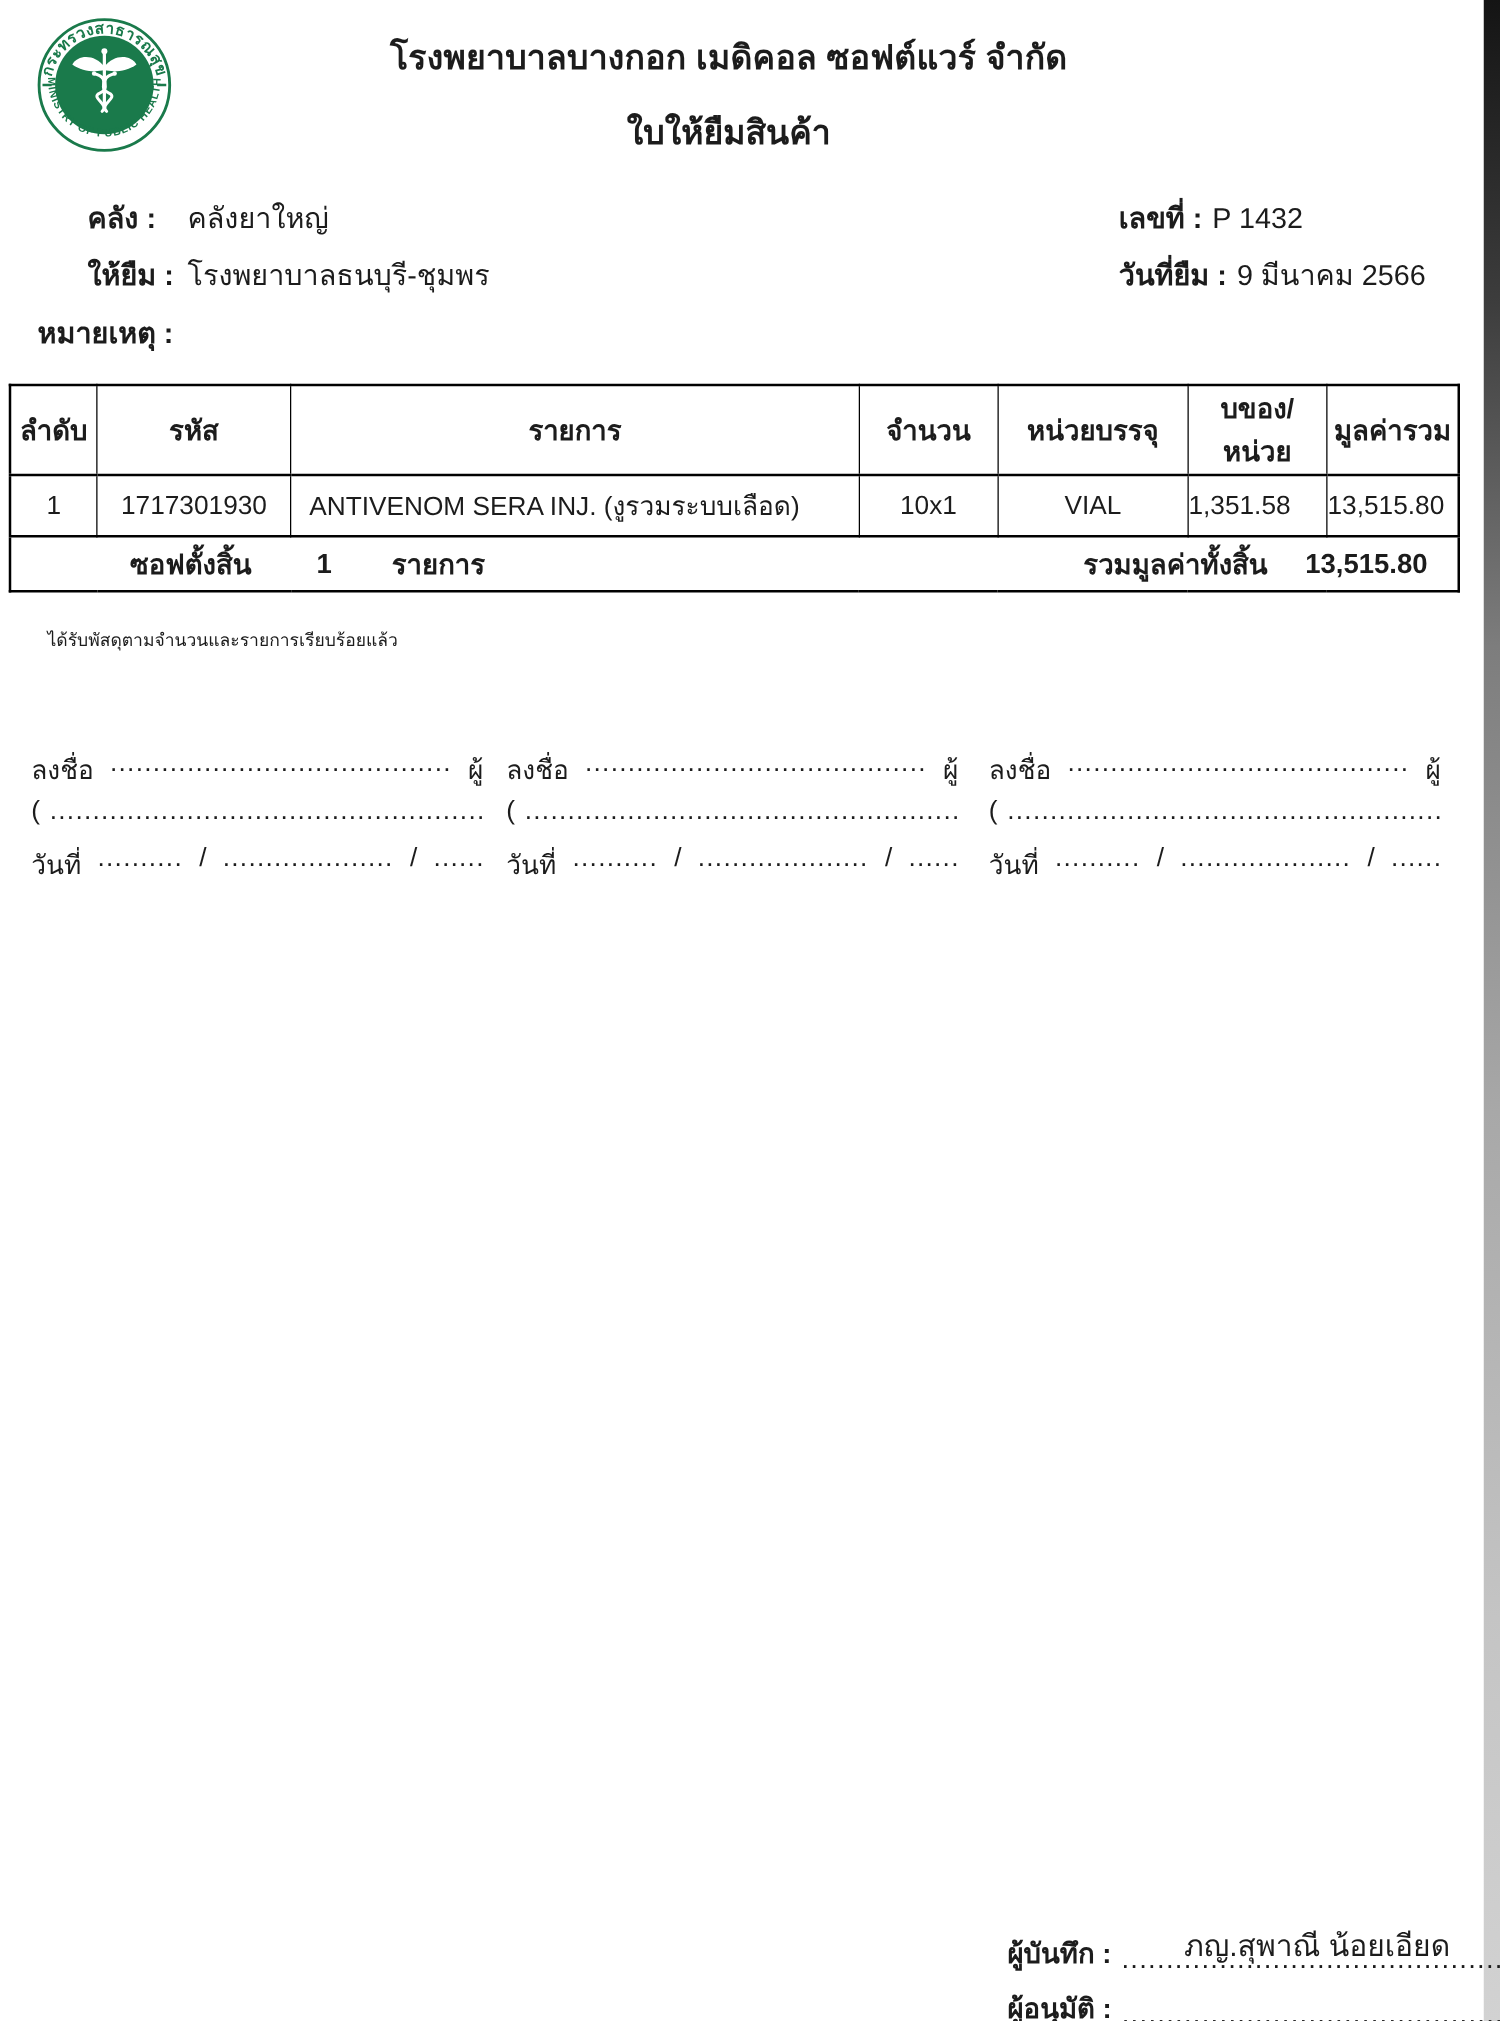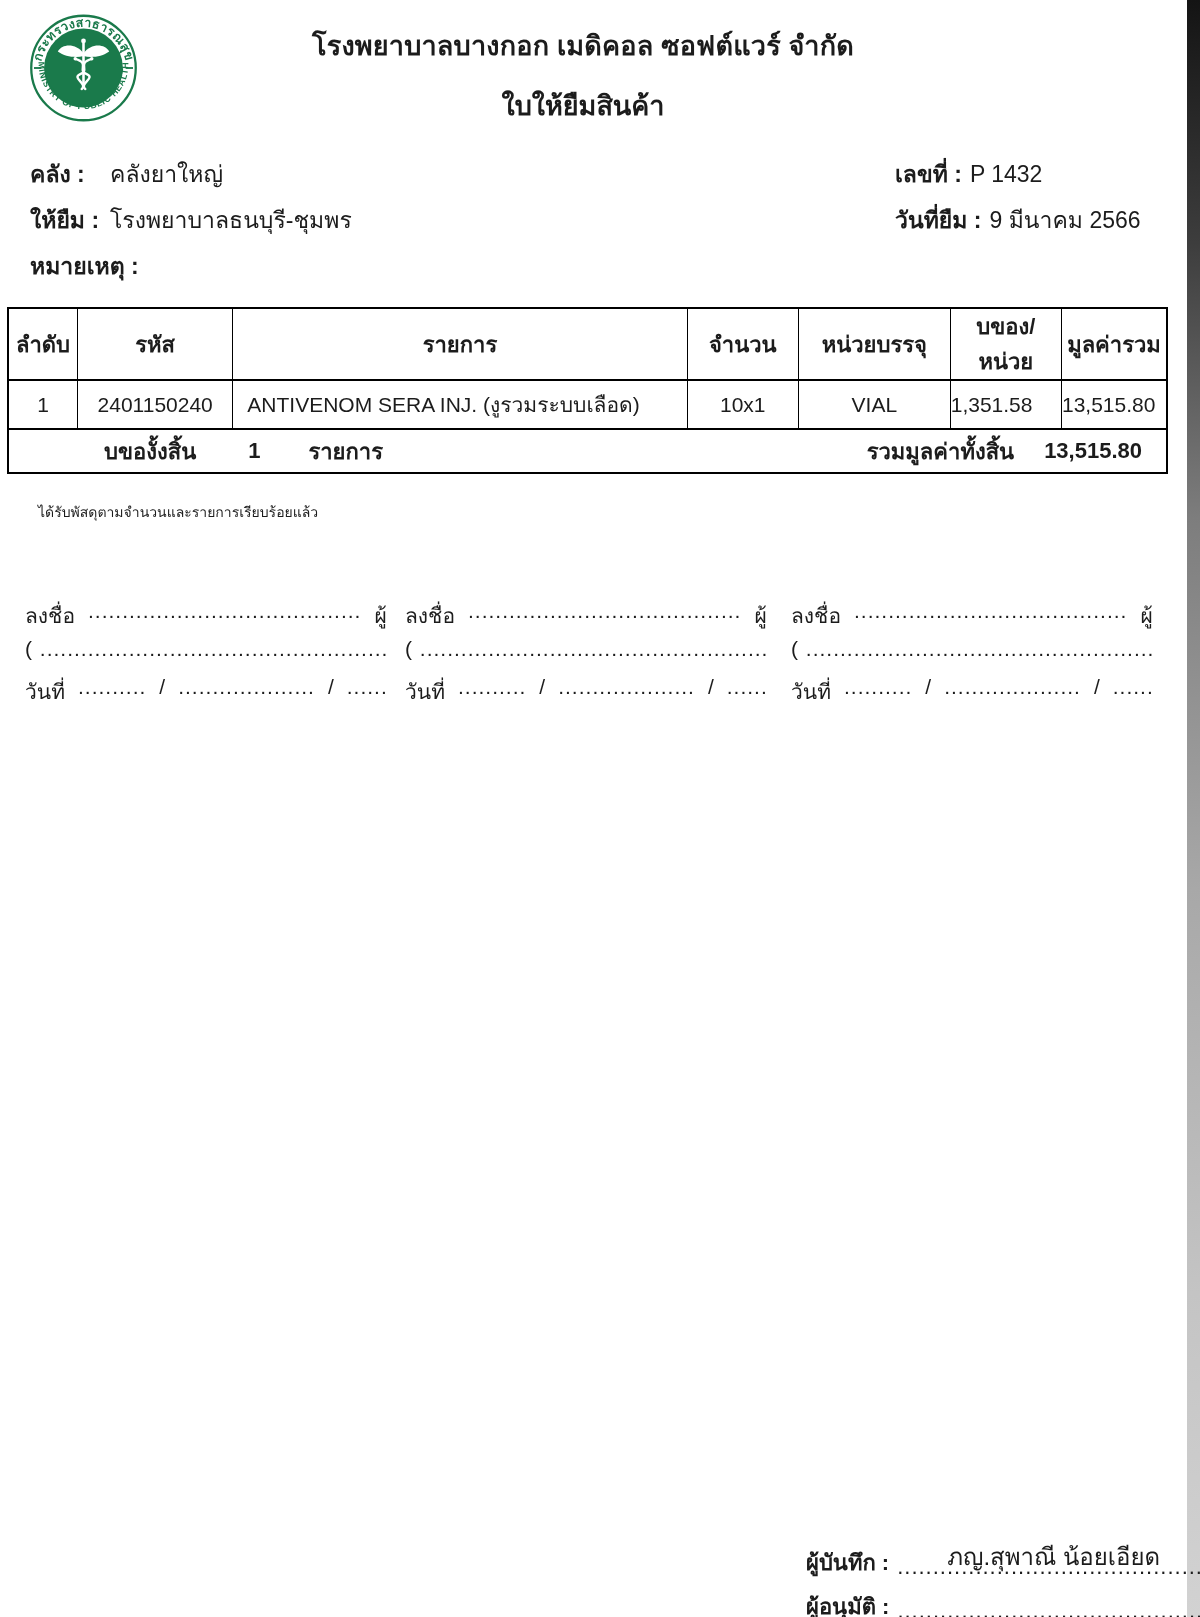--- a/index.html
+++ b/index.html
@@ -12,21 +12,21 @@
 
   .logo { position:absolute; left:27px; top:13px; width:113px; height:110px; }
 
   .titles { padding-top:24px; width:1140px; text-align:center;padding-left:26px; }
   .company-title { font-size:27px; font-weight:700; letter-spacing:.2px; }
   .doc-title { font-size:27px; font-weight:700; margin-top:17px; }
 
   .info { position:relative; margin:24px 0 0 30px; font-size:23px; height:140px; }
   .info-row { height:46px; display:flex; align-items:center; }
   .info-label { font-weight:700; margin-right:8px; white-space:nowrap; }
-  .w74 { min-width:72px; }
+  .w74 { min-width:72px;margin-left:40px; }
   .info-right { position:absolute; left:865px; top:0; }
 
   .table-wrap { margin:16px 7px 0 7px; }
   table.items { width:1161px; border-collapse:collapse; border:2.5px solid #000;
     table-layout:fixed; font-size:21px; }
   table.items th { font-size:22px; font-weight:700; height:55px;
     border:1.5px solid #000; border-bottom:2.5px solid #000; text-align:center; }
   table.items td { height:49px; border:1.5px solid #000; }
   td.c { text-align:center; }
   td.l { text-align:left; padding-left:14px;margin-top:24px; }
@@ -139,32 +139,32 @@
           <th>รายการ</th>
           <th>จำนวน</th>
           <th>หน่วยบรรจุ</th>
           <th>บของ/หน่วย</th>
           <th>มูลค่ารวม</th>
         </tr>
       </thead>
       <tbody>
         <tr>
           <td class="c">1</td>
-          <td class="c">2401150240</td>
+          <td class="c">1717301930</td>
           <td class="l">ANTIVENOM SERA INJ. (งูรวมระบบเลือด)</td>
           <td class="c">10x1</td>
           <td class="c">VIAL</td>
           <td class="r">1,351.58</td>
           <td class="r">13,515.80</td>
         </tr>
         <tr class="summary">
           <td colspan="7">
             <div class="summary-flex">
               <div class="sum-left">
-                <span>บของั้งสิ้น</span>
+                <span>ซอฟตั้งสิ้น</span>
                 <span class="sum-count">1</span>
                 <span>รายการ</span>
               </div>
               <div class="sum-right">
                 <span>รวมมูลค่าทั้งสิ้น</span>
                 <span>13,515.80</span>
               </div>
             </div>
           </td>
         </tr>

